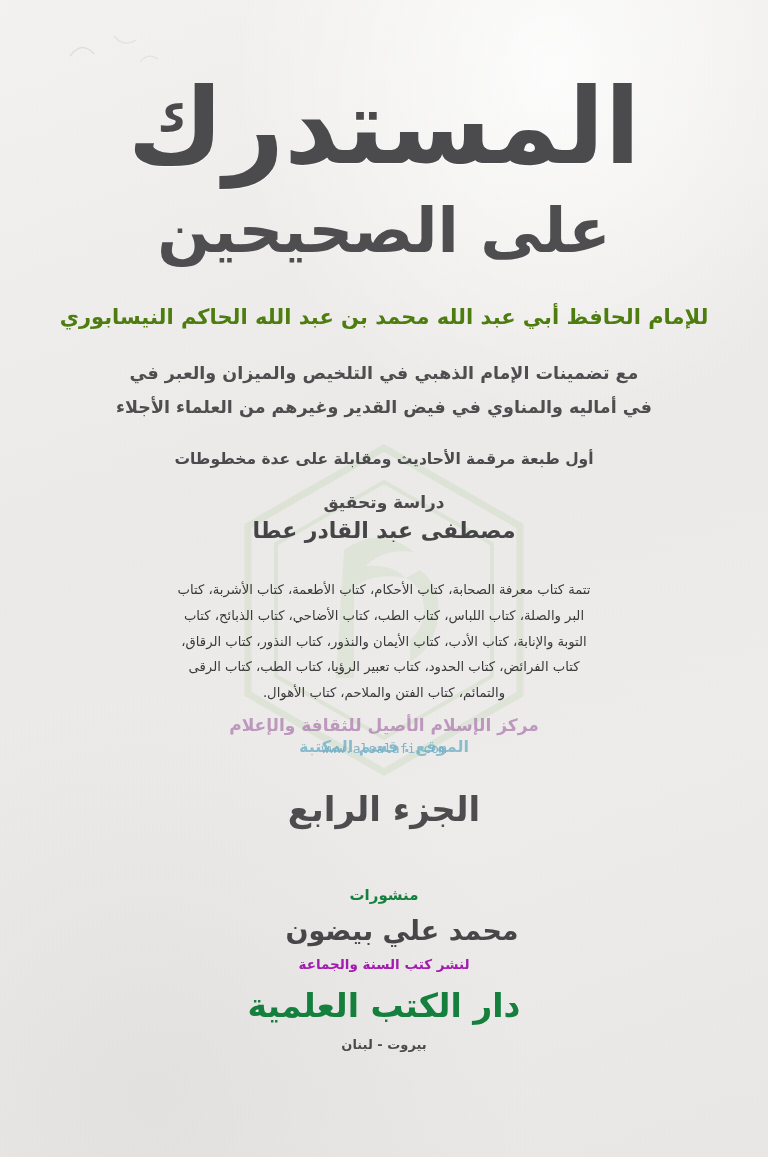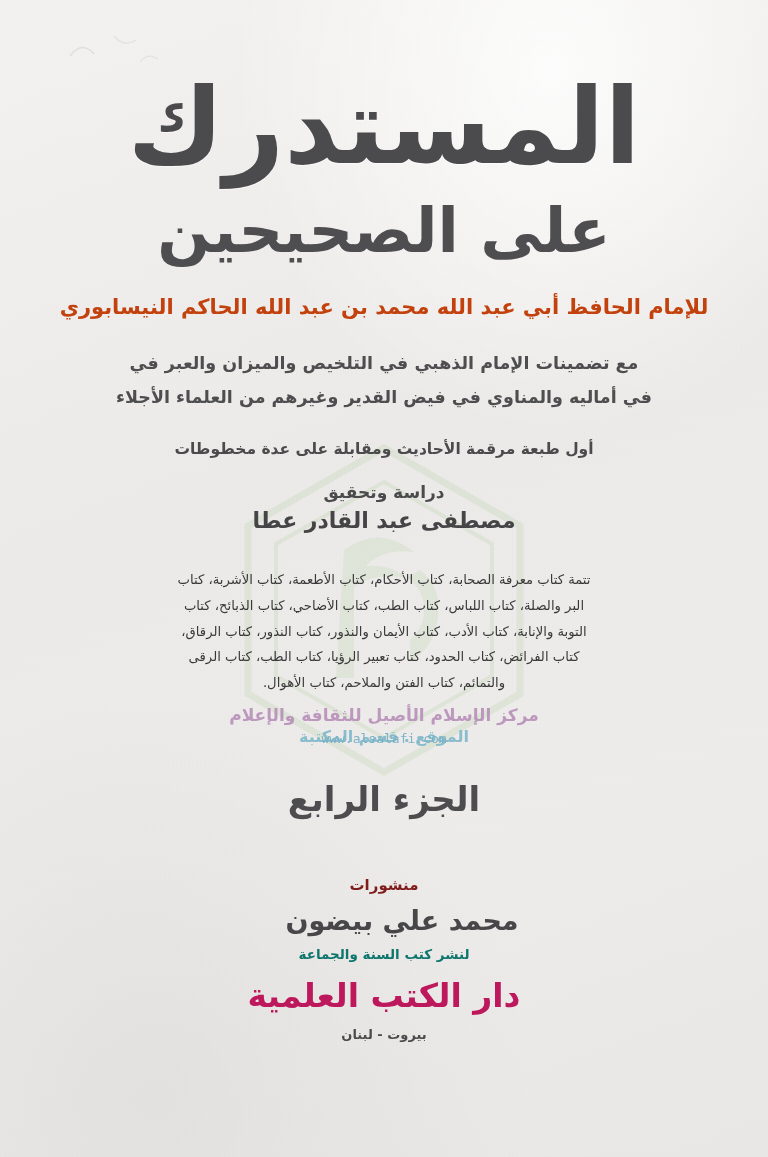--- a/index.html
+++ b/index.html
@@ -77,22 +77,22 @@
     font-size: 62px;
     font-weight: 700;
     color: #4e4e50;
     margin: 4px 0 0 0;
     line-height: 1.2;
   }
 
   .author-line {
     font-size: 21px;
     font-weight: 700;
-    color: #c2410c;
-    margin-top: 24px;
+    color: #4d7c0f;
+    margin-top: 34px;
     line-height: 1.5;
   }
 
   .contrib {
     font-size: 17.5px;
     color: #4e4e50;
     line-height: 1.95;
     margin-top: 22px;
     font-weight: 600;
   }
@@ -165,40 +165,40 @@
     color: #4d4d4f;
     margin-top: 4px;
   }
 
   .publisher-block {
     margin-top: 56px;
     line-height: 1.35;
   }
   .pub-label {
     font-size: 15px;
-    color: #7f1d1d;
+    color: #15803d;
     font-weight: 600;
     margin-top: 36px;
   }
   .pub-person {
     font-size: 27px;
     color: #47474a;
     font-weight: 700;
     margin-top: 8px;
     padding-left: 36px;
   }
   .pub-tagline {
     font-size: 13.5px;
-    color: #0f766e;
+    color: #a21caf;
     margin-top: 6px;
     font-weight: 600;
   }
   .pub-house {
     font-size: 33px;
-    color: #be185d;
+    color: #15803d;
     font-weight: 700;
     margin-top: 10px;
   }
   .pub-city {
     font-size: 13px;
     color: #4b4b4d;
     margin-top: 8px;
     font-weight: 600;
   }
 </style>

